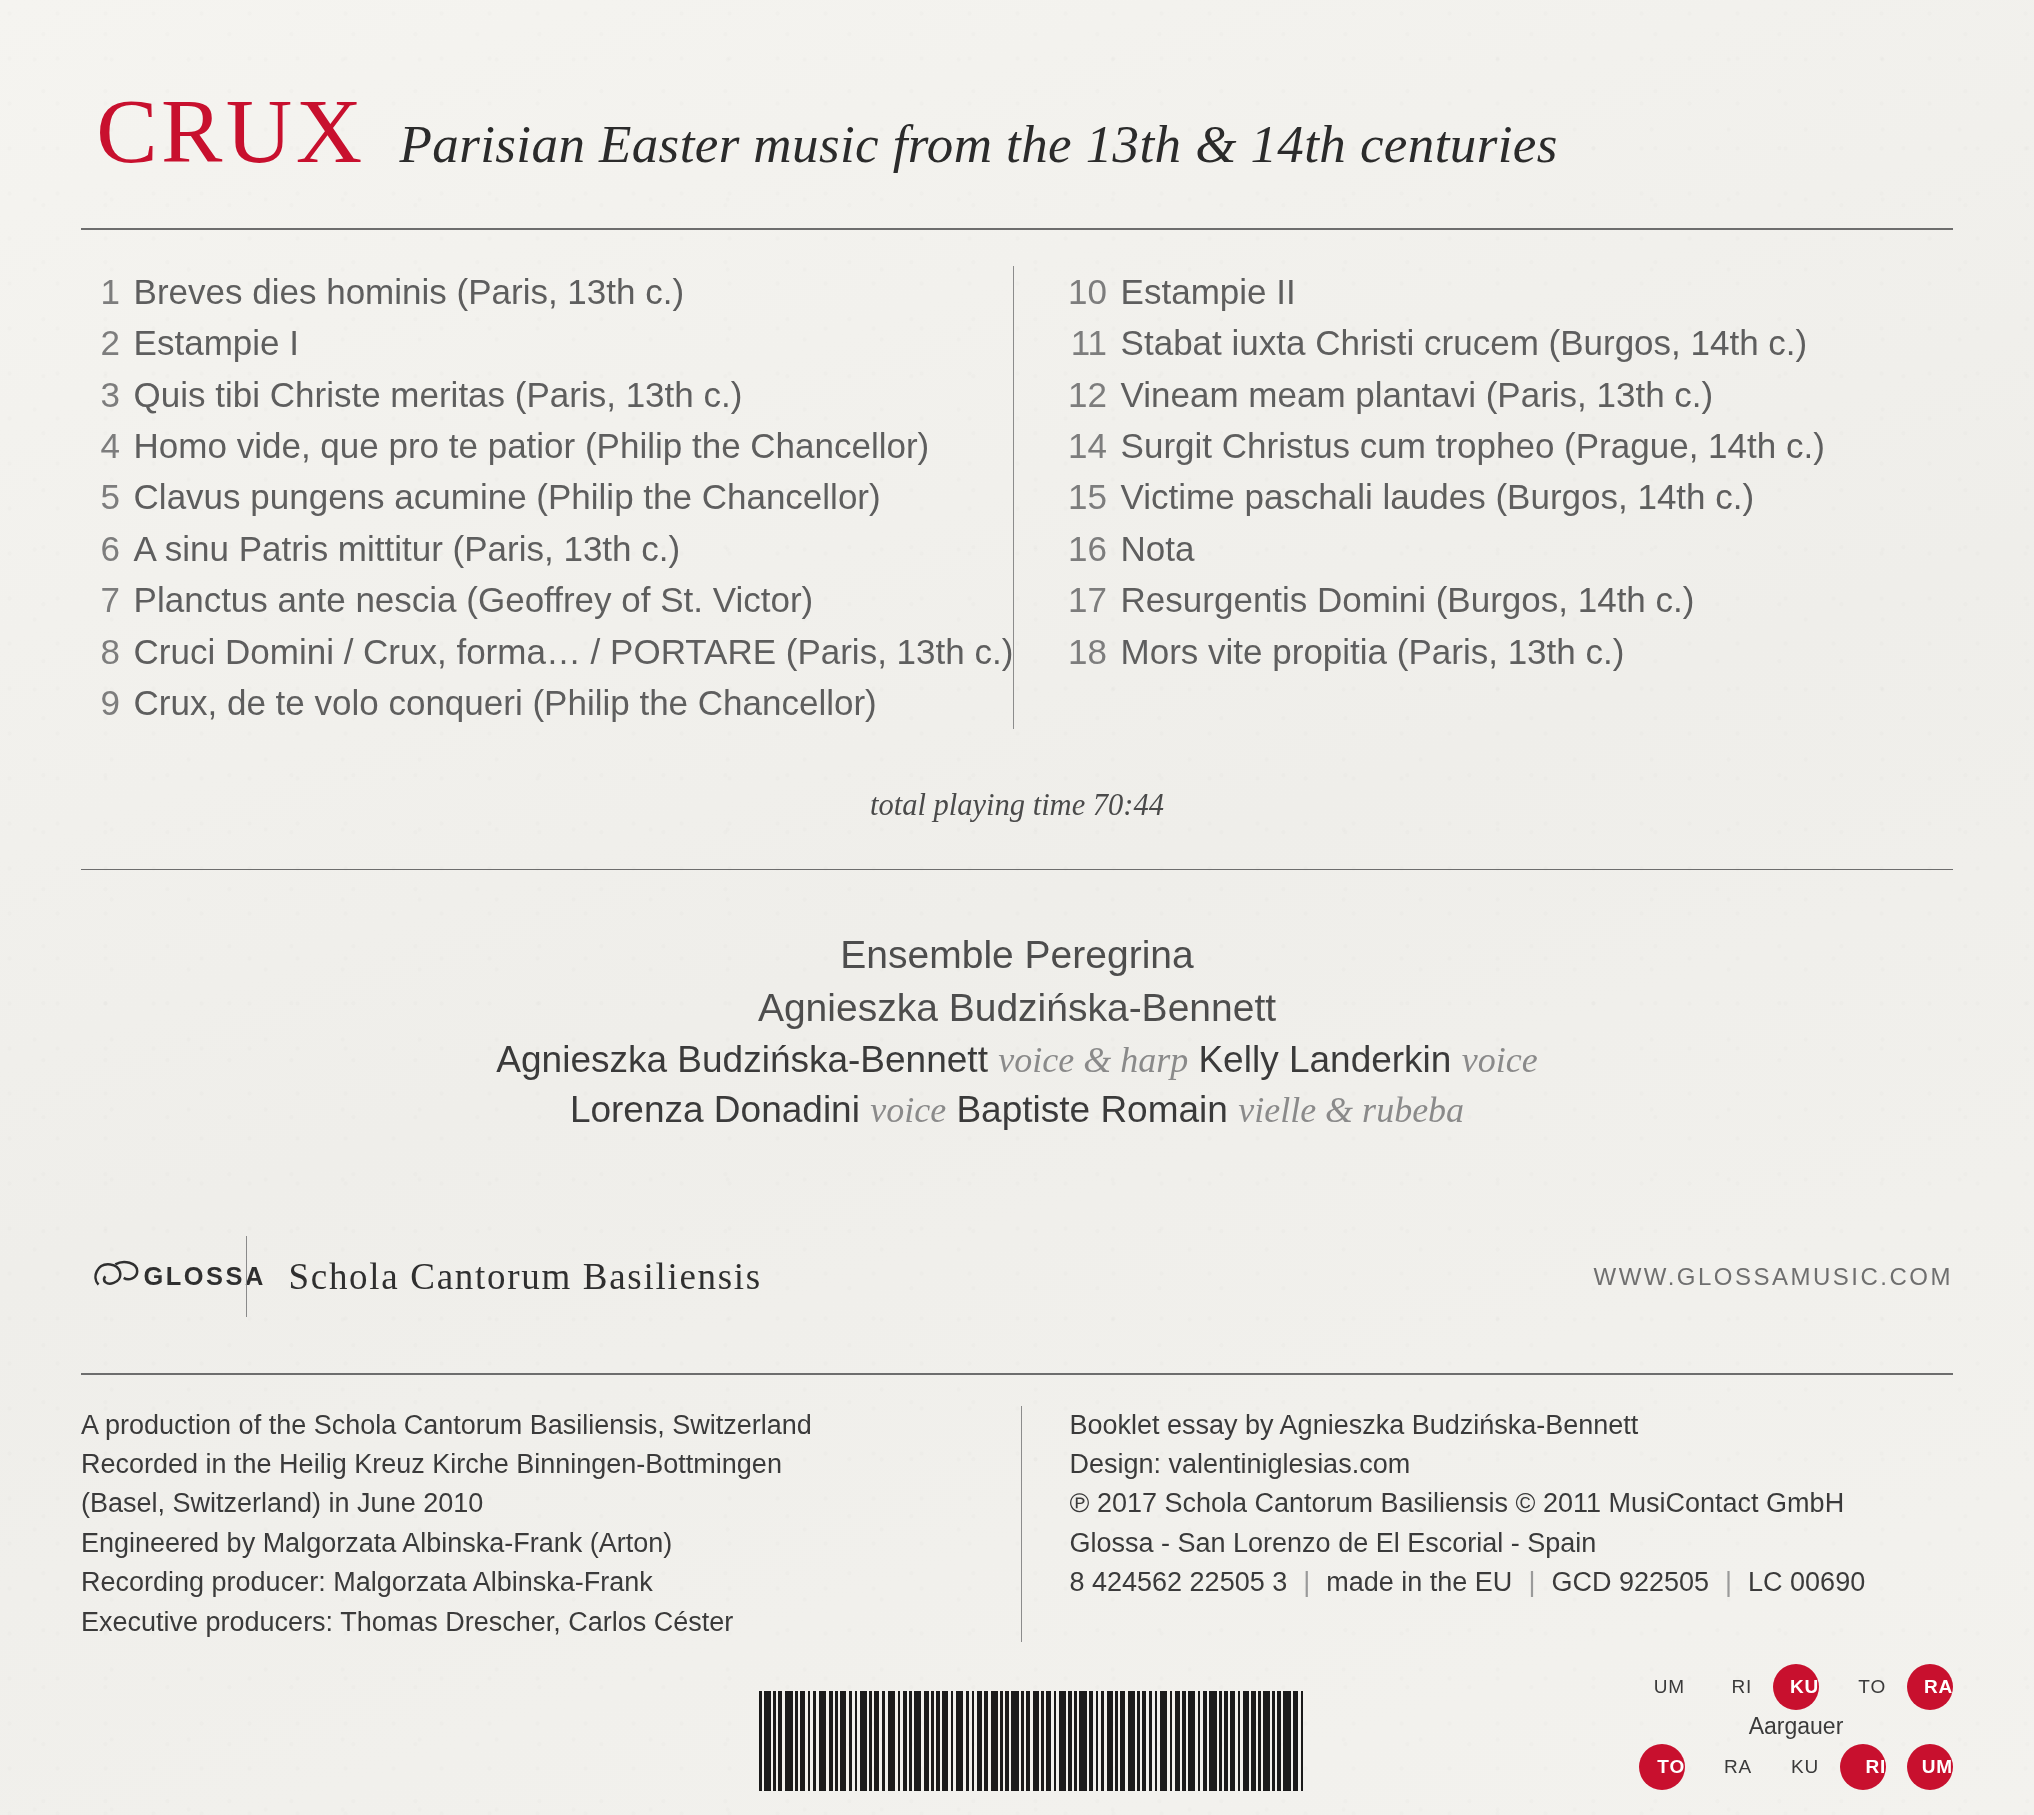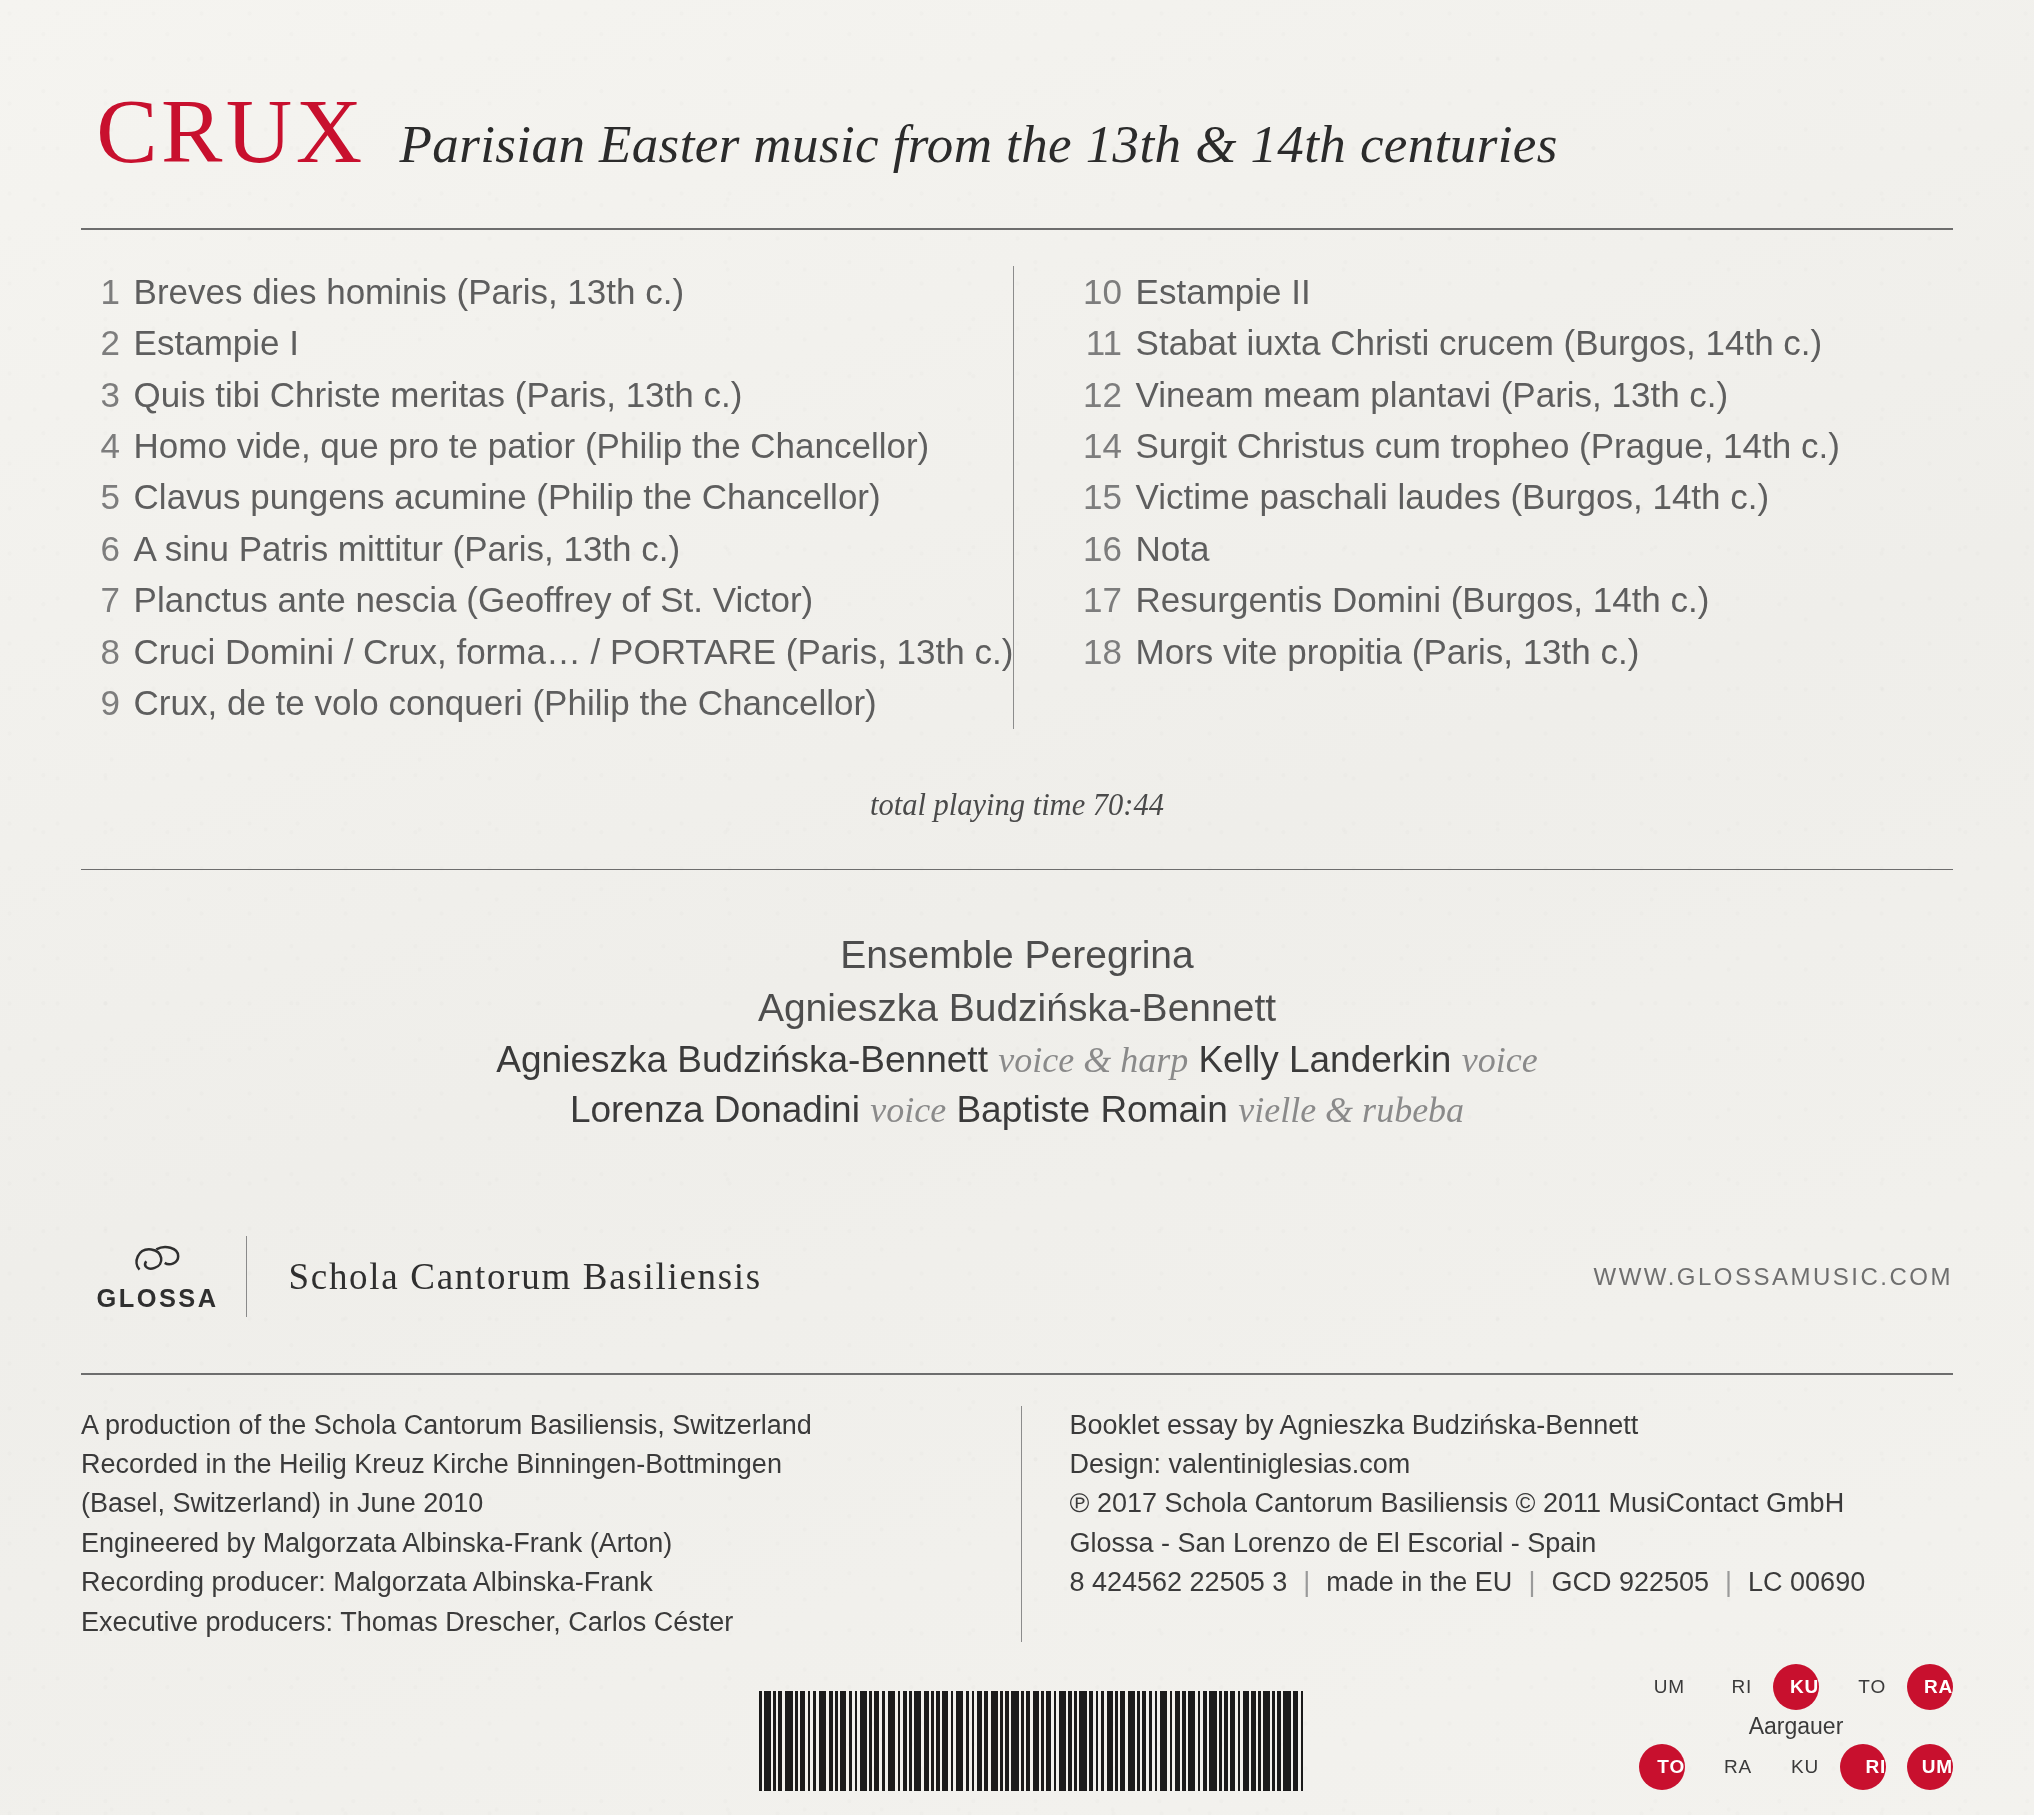--- a/index.html
+++ b/index.html
@@ -75,21 +75,21 @@
   .tracks-col {
     flex: 0 0 auto;
     box-sizing: border-box;
   }
   .tracks-col.left {
     width: 932px;
     padding-right: 34px;
   }
   .tracks-col.right {
     width: 932px;
-    padding-left: 47px;
+    padding-left: 32px;
     border-left: 1.7px solid #8c8c8c;
   }
   .track {
     display: flex;
     align-items: baseline;
     font-size: 35px;
     line-height: 1.47;
     color: #5f5f5f;
     white-space: nowrap;
   }
@@ -149,21 +149,21 @@
 
   
   .logos-row {
     display: flex;
     align-items: center;
     margin-top: 102px;
     padding-left: 8.5px;
   }
   .glossa-logo {
     display: flex;
-    flex-direction: column;
+    flex-direction: row;
     align-items: center;
     width: 136px;
     text-align: center;
   }
   .glossa-mark {
     width: 54px;
     height: 37px;
     position: relative;
     margin-bottom: 5.1px;
   }

